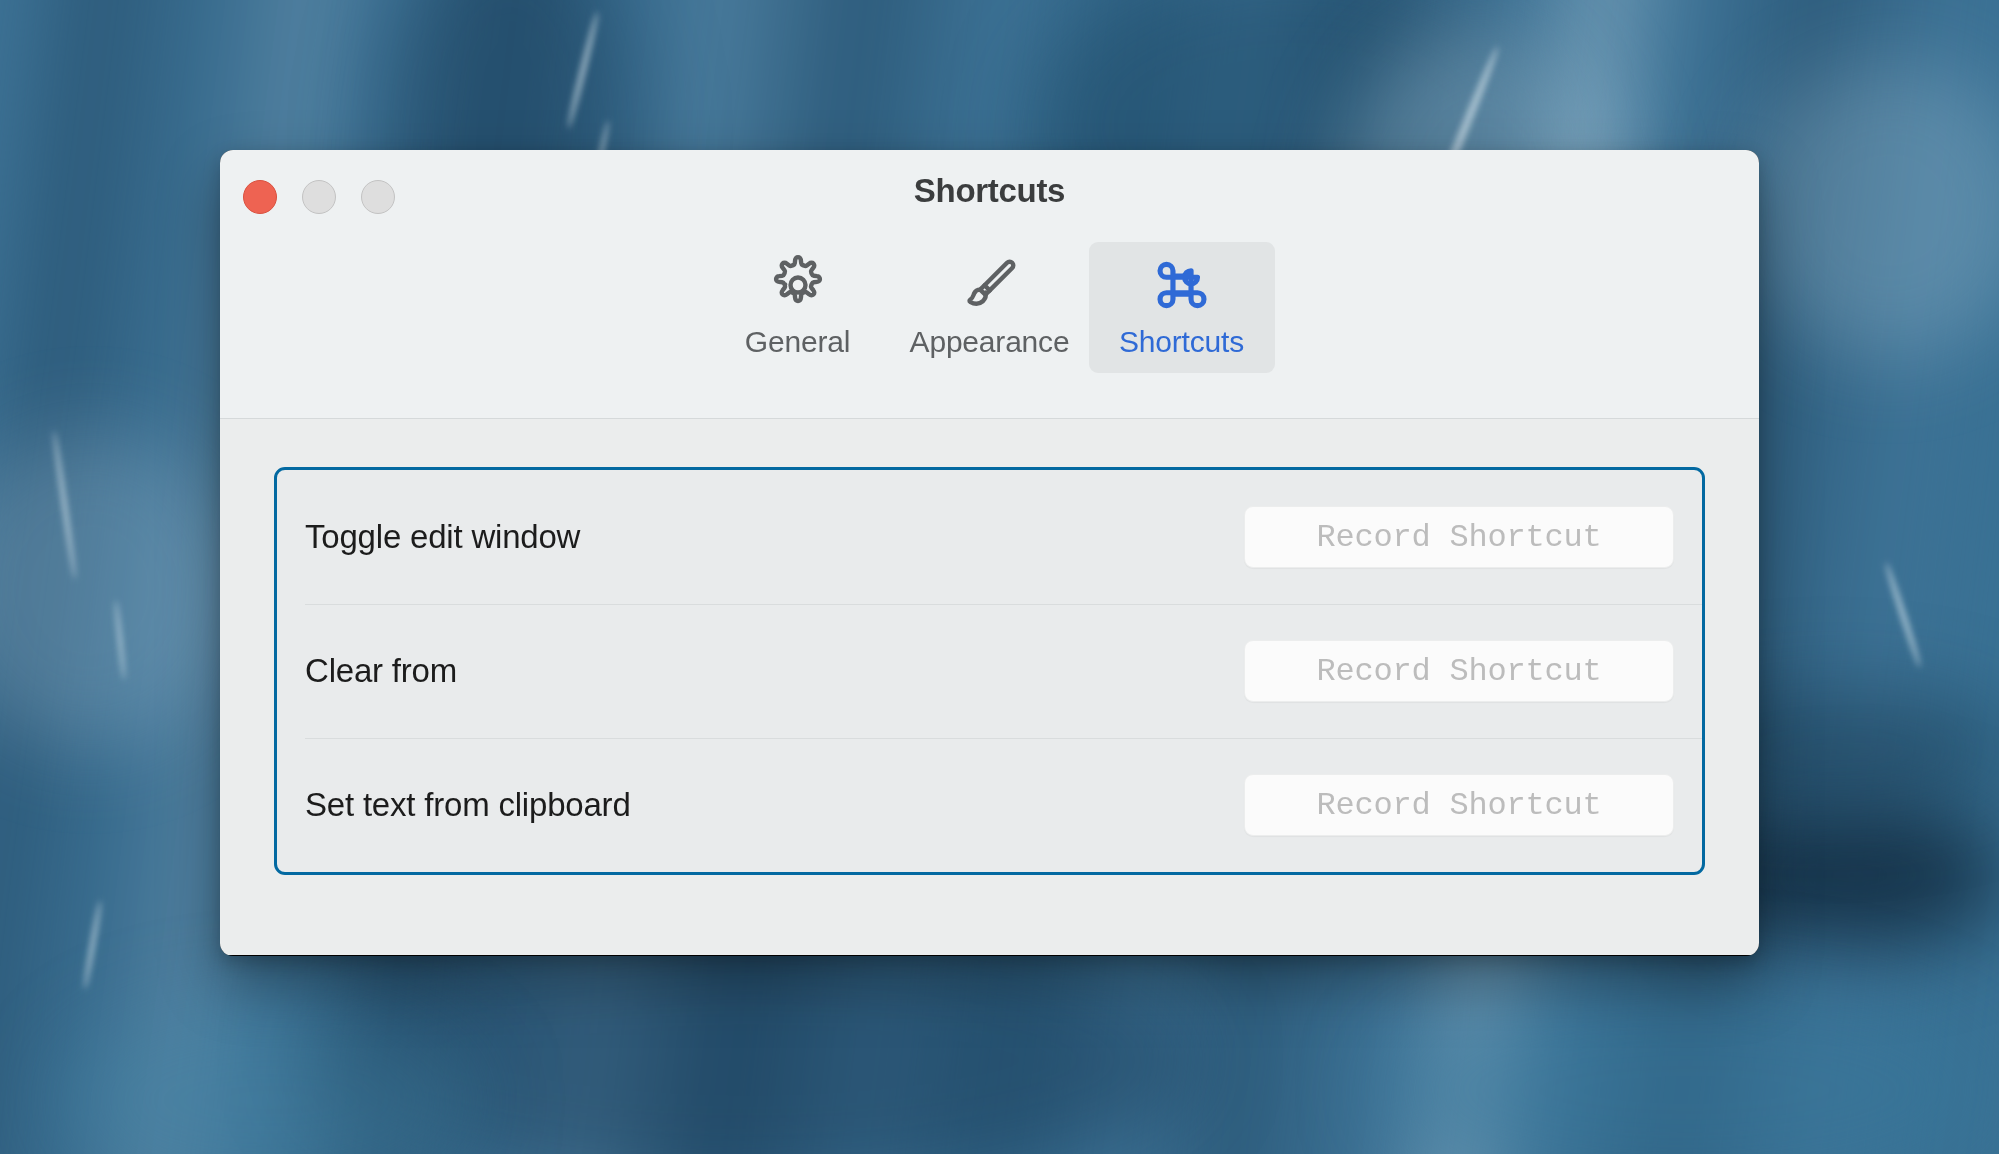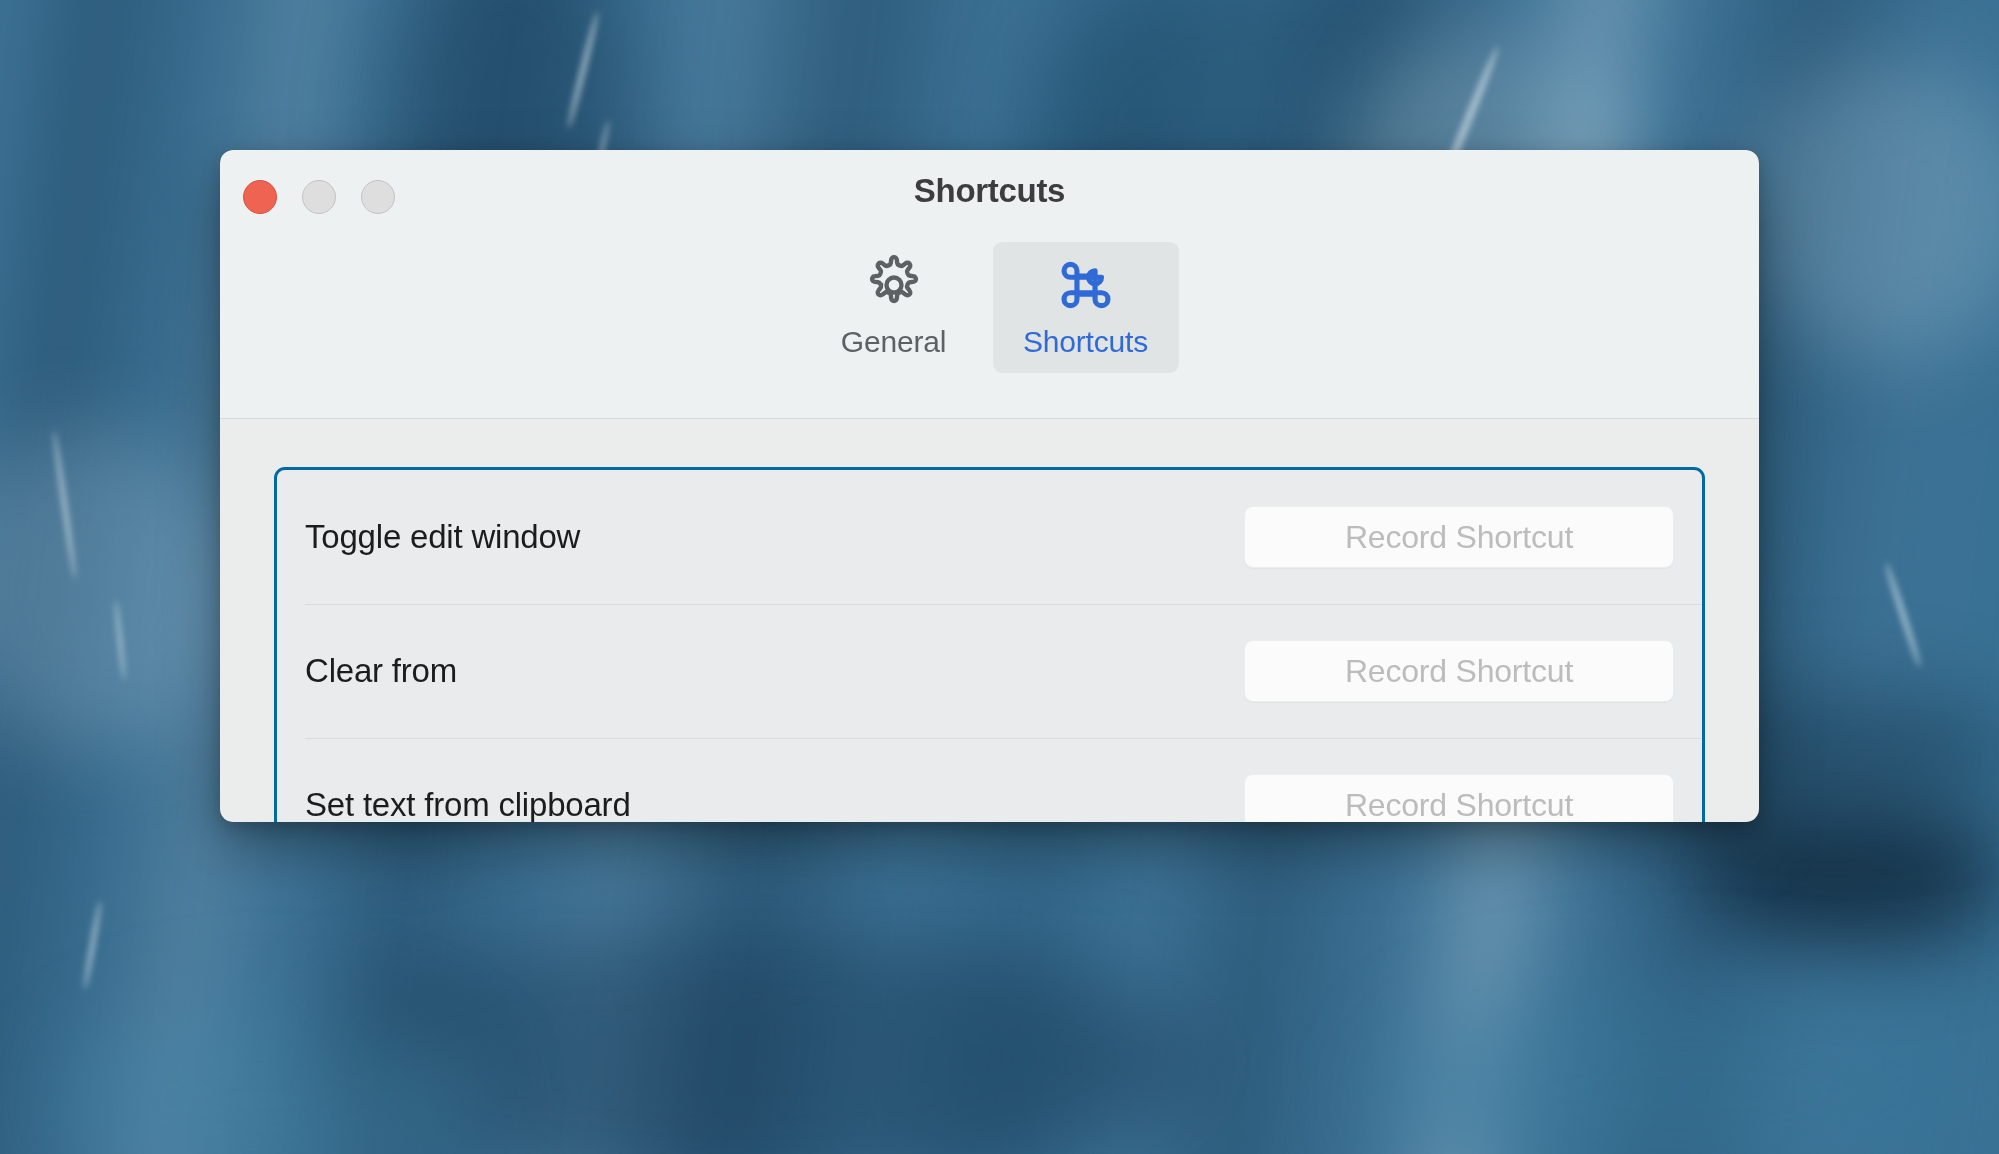--- a/index.html
+++ b/index.html
@@ -76,21 +76,21 @@
   .s5 { left: 1460px;top: 40px;   width: 8px;  height: 180px; transform: rotate(22deg); }
   .s6 { left: 1900px;top: 560px;  width: 6px;  height: 110px; transform: rotate(-18deg); }
   .s7 { left: 90px;  top: 900px;  width: 5px;  height: 90px;  transform: rotate(10deg); }
 
   
   #window {
     position: absolute;
     left: 220px;
     top: 150px;
     width: 1539px;
-    height: 672px;
+    height: 806px;
     background: #000000;
     border-radius: 13px;
     box-shadow: 0 26px 60px rgba(0,0,0,0.34), 0 6px 18px rgba(0,0,0,0.20);
     overflow: hidden;
   }
 
   
   #toolbar {
     position: relative;
     height: 269px;
@@ -196,20 +196,21 @@
     background: #fbfbfb;
     border: 1px solid #eceded;
     box-shadow: 0 1px 1px rgba(0,0,0,0.04);
     display: flex;
     align-items: center;
     justify-content: center;
     font-size: 32px;
     color: #bcbcbc;
     letter-spacing: -0.2px;
     cursor: default;
+    font-family: Liberation Mono, monospace;
   }
 </style>
 </head>
 <body>
 
 <div id="desktop">
   <div id="wall-base"></div>
   <div id="wall-streaks"></div>
   <div id="wall-blobs">
     <i class="b1"></i>
@@ -251,20 +252,30 @@
       <div class="tab">
         <span class="tab-icon">
           <svg width="62" height="62" viewBox="0 0 24 24" fill="none" stroke="#5e6163" stroke-width="1.7" stroke-linecap="round" stroke-linejoin="round">
             <path d="M13.1 2.3a1.1 1.1 0 0 0-2.2 0l-.15 1.28a.9.9 0 0 1-.58.73c-.22.08-.43.17-.64.27a.9.9 0 0 1-.93-.09l-1.02-.78a1.1 1.1 0 0 0-1.56 1.56l.78 1.02a.9.9 0 0 1 .09.93c-.1.21-.19.42-.27.64a.9.9 0 0 1-.73.58l-1.28.15a1.1 1.1 0 0 0 0 2.2l1.28.15a.9.9 0 0 1 .73.58c.8.22.17.43.27.64a.9.9 0 0 1-.09.93l-.78 1.02a1.1 1.1 0 0 0 1.56 1.56l1.02-.78a.9.9 0 0 1 .93-.09c.21.1.42.19.64.27a.9.9 0 0 1 .58.73l.15 1.28a1.1 1.1 0 0 0 2.2 0l.15-1.28a.9.9 0 0 1 .58-.73c.22-.8.43-.17.64-.27a.9.9 0 0 1 .93.09l1.02.78a1.1 1.1 0 0 0 1.56-1.56l-.78-1.02a.9.9 0 0 1-.09-.93c.1-.21.19-.42.27-.64a.9.9 0 0 1 .73-.58l1.28-.15a1.1 1.1 0 0 0 0-2.2l-1.28-.15a.9.9 0 0 1-.73-.58 7 7 0 0 0-.27-.64.9.9 0 0 1 .09-.93l.78-1.02a1.1 1.1 0 0 0-1.56-1.56l-1.02.78a.9.9 0 0 1-.93.09 7 7 0 0 0-.64-.27.9.9 0 0 1-.58-.73z"></path>
             <circle cx="12" cy="12" r="2.9"></circle>
           </svg>
         </span>
         <span class="tab-label">General</span>
       </div>
 
+      <div class="tab">
+        <span class="tab-icon">
+          <svg width="62" height="62" viewBox="0 0 24 24" fill="none" stroke="#5e6163" stroke-width="1.7" stroke-linecap="round" stroke-linejoin="round">
+            <path d="M20.6 3.4a1.4 1.4 0 0 0-2 0L9.9 12.1l2 2 8.7-8.7a1.4 1.4 0 0 0 0-2z"></path>
+            <path d="M9.9 12.1 8.2 13.8l2 2 1.7-1.7"></path>
+            <path d="M8.2 13.8c-1 0-1.9.5-2.3 1.4-.4.9-.5 1.9-1.6 2.5-.3.2-.3.6 0 .8 1.6 1 3.5 1 4.9-.2 1.1-1 1.3-2.4 1-3.4"></path>
+          </svg>
+        </span>
+        <span class="tab-label">Appearance</span>
+      </div>
 
       <div class="tab selected">
         <span class="tab-icon">
           <svg width="62" height="62" viewBox="0 0 24 24" fill="none" stroke="#2f6ad6" stroke-width="2" stroke-linecap="round" stroke-linejoin="round">
             <path d="M8.5 9V6.5a2.5 2.5 0 1 0-2.5 2.5h12a2.5 2.5 0 1 1-2.5-2.5V9m0 6v2.5a2.5 2.5 0 1 0 2.5-2.5H6a2.5 2.5 0 1 0 2.5 2.5V15"></path>
             <rect x="8.5" y="8.5" width="7" height="7" rx="0.4"></rect>
           </svg>
         </span>
         <span class="tab-label">Shortcuts</span>
       </div>

